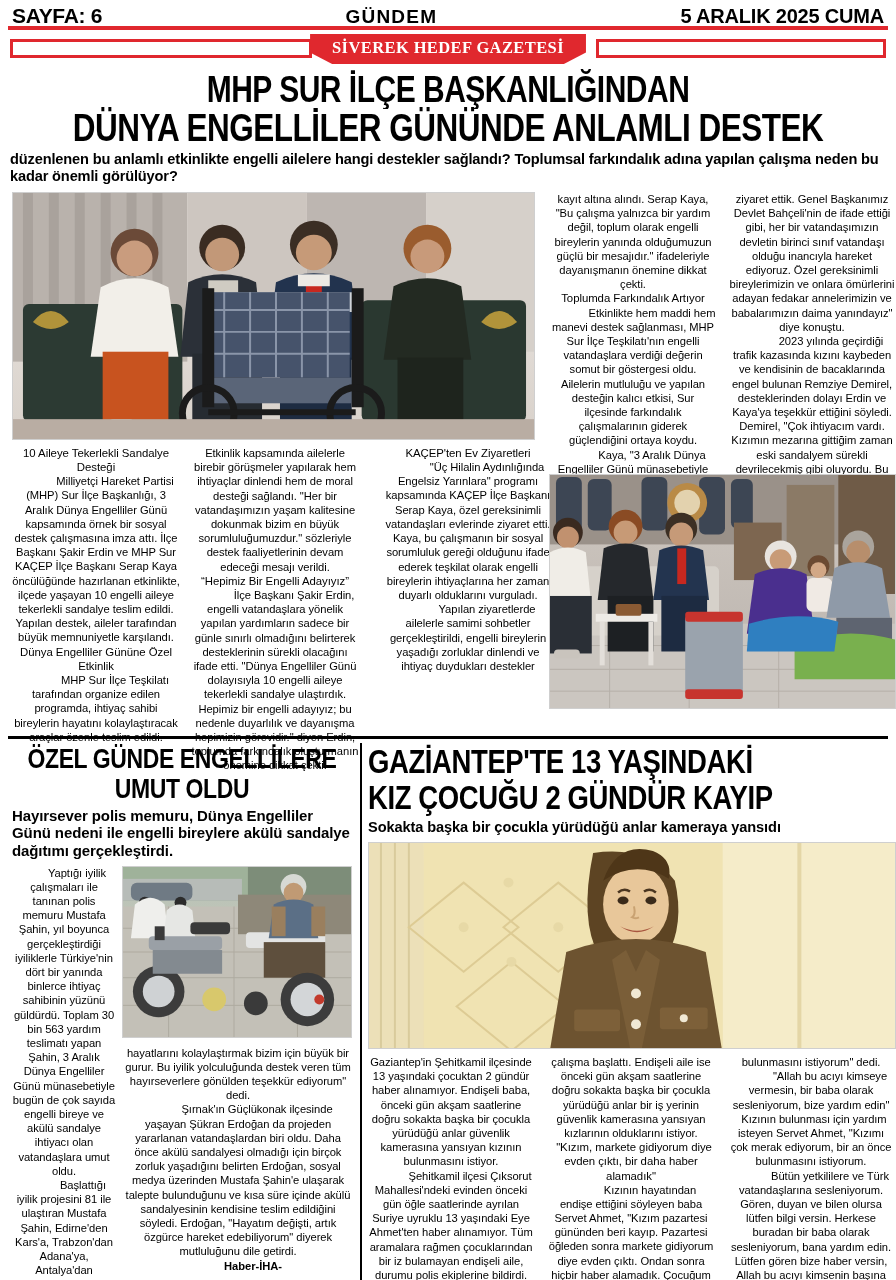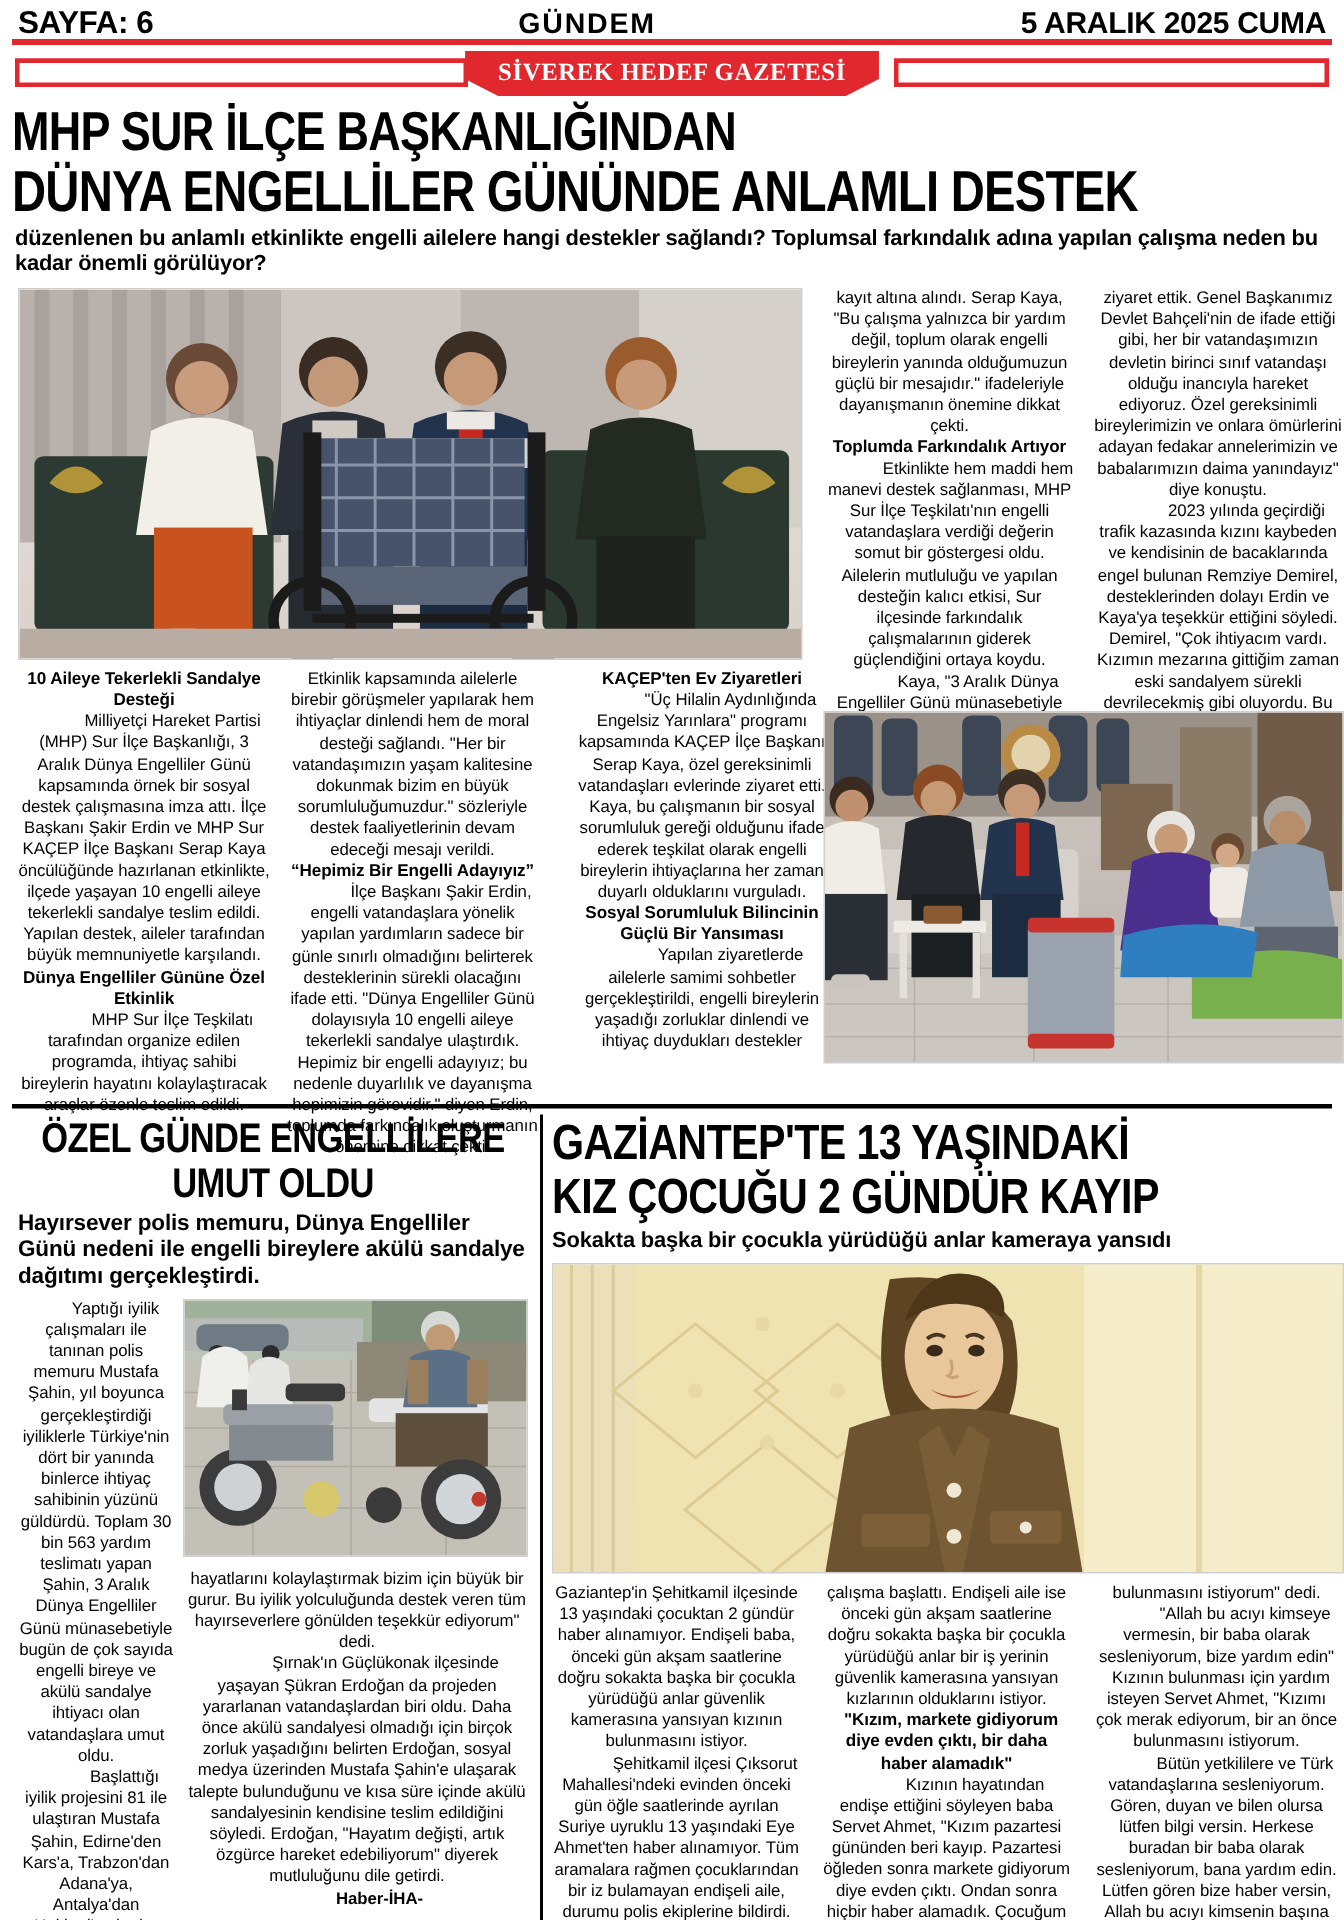--- a/index.html
+++ b/index.html
@@ -89,21 +89,21 @@
     font-size: 16.5px;
     letter-spacing: 0.4px;
     padding: 4px 22px 6px 22px;
     white-space: nowrap;
     clip-path: polygon(0 0, 100% 0, 100% 62%, 92% 100%, 8% 100%, 0 62%);
     z-index: 3;
   }
 
   
   .hl-main {
-    text-align: left;
+    text-align: center;
     font-weight: bold;
     line-height: 1.0;
     letter-spacing: -0.5px;
     margin: 3px 0 0 0;
   }
   .hl-main .l1 {
     display: block;
     font-size: 30px;
     transform: scaleY(1.22);
     transform-origin: center top;
@@ -127,21 +127,21 @@
   
   .body-text {
     font-size: 11.2px;
     line-height: 1.268;
     text-align: center;
     letter-spacing: -0.05px;
   }
   .body-text p { margin: 0; }
   .indent { text-indent: 38px; }
   .sub {
-    font-weight: bold;
+    font-weight: normal;
     font-size: 11.4px;
     line-height: 1.24;
   }
   .tagline { font-weight: bold; padding-left: 30px; }
 
   
   .photo {
     position: relative;
     overflow: hidden;
     border: 1px solid #cfcfcf;
@@ -297,21 +297,20 @@
       <p>Etkinlik kapsamında ailelerle birebir görüşmeler yapılarak hem ihtiyaçlar dinlendi hem de moral desteği sağlandı. "Her bir vatandaşımızın yaşam kalitesine dokunmak bizim en büyük sorumluluğumuzdur." sözleriyle destek faaliyetlerinin devam edeceği mesajı verildi.</p>
       <p class="sub">“Hepimiz Bir Engelli Adayıyız”</p>
       <p class="indent">İlçe Başkanı Şakir Erdin, engelli vatandaşlara yönelik yapılan yardımların sadece bir günle sınırlı olmadığını belirterek desteklerinin sürekli olacağını ifade etti. "Dünya Engelliler Günü dolayısıyla 10 engelli aileye tekerlekli sandalye ulaştırdık. Hepimiz bir engelli adayıyız; bu nedenle duyarlılık ve dayanışma hepimizin görevidir." diyen Erdin, toplumda farkındalık oluşturmanın önemine dikkat çekti.</p>
     </div>
 
     <div class="col body-text" style="position:absolute; left:376px; top:257px; width:168px;">
 
       <p></p>
       <p class="sub">KAÇEP'ten Ev Ziyaretleri</p>
       <p class="indent">"Üç Hilalin Aydınlığında Engelsiz Yarınlara" programı kapsamında KAÇEP İlçe Başkanı Serap Kaya, özel gereksinimli vatandaşları evlerinde ziyaret etti. Kaya, bu çalışmanın bir sosyal sorumluluk gereği olduğunu ifade ederek teşkilat olarak engelli bireylerin ihtiyaçlarına her zaman duyarlı olduklarını vurguladı.</p>
-      <p class="sub">Sosyal Sorumluluk Bilincinin Güçlü Bir Yansıması</p>
       <p class="indent">Yapılan ziyaretlerde ailelerle samimi sohbetler gerçekleştirildi, engelli bireylerin yaşadığı zorluklar dinlendi ve ihtiyaç duydukları destekler</p>
     </div>
 
     <div class="col body-text" style="position:absolute; left:541px; top:3px; width:168px;">
       <p>kayıt altına alındı. Serap Kaya, "Bu çalışma yalnızca bir yardım değil, toplum olarak engelli bireylerin yanında olduğumuzun güçlü bir mesajıdır." ifadeleriyle dayanışmanın önemine dikkat çekti.</p>
       <p class="sub">Toplumda Farkındalık Artıyor</p>
       <p class="indent">Etkinlikte hem maddi hem manevi destek sağlanması, MHP Sur İlçe Teşkilatı'nın engelli vatandaşlara verdiği değerin somut bir göstergesi oldu. Ailelerin mutluluğu ve yapılan desteğin kalıcı etkisi, Sur ilçesinde farkındalık çalışmalarının giderek güçlendiğini ortaya koydu.</p>
       <p class="indent">Kaya, "3 Aralık Dünya Engelliler Günü münasebetiyle özel gereksinimli vatandaşlarımızı ve ailelerini</p>
     </div>
 

